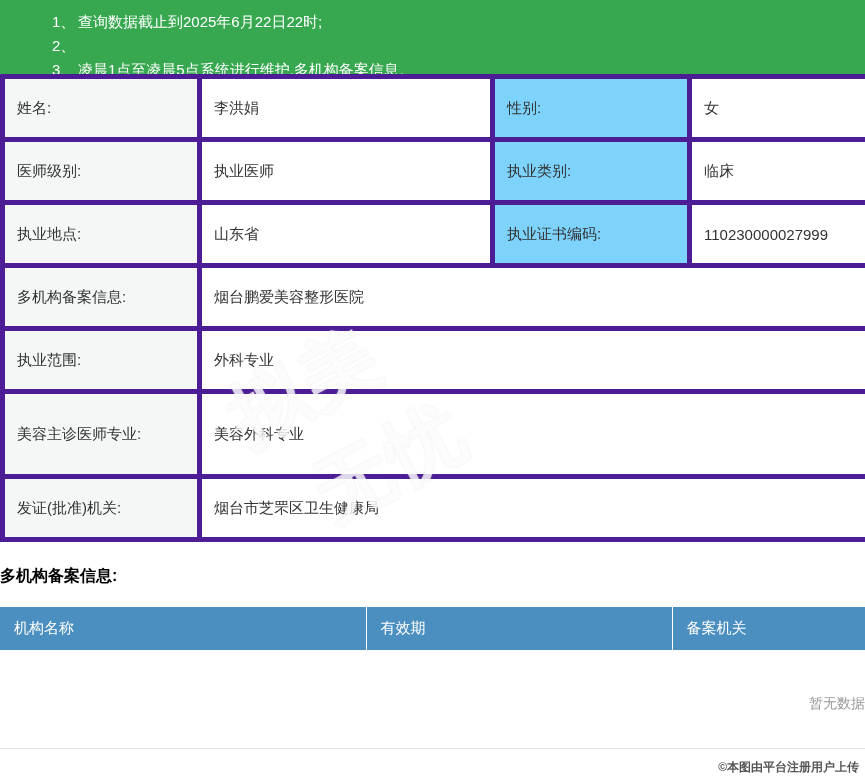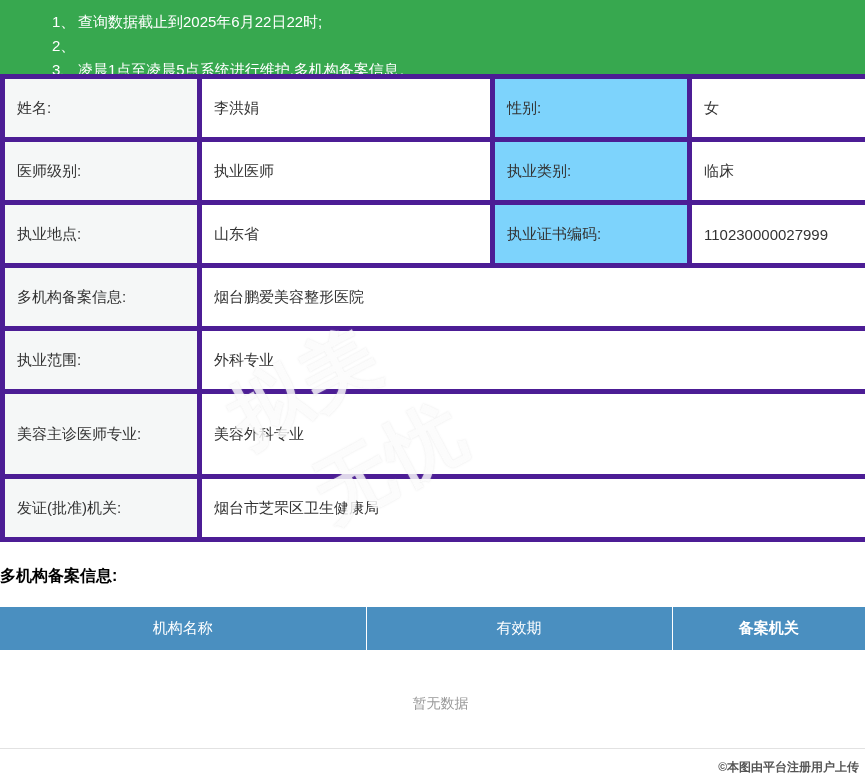--- a/index.html
+++ b/index.html
@@ -109,29 +109,29 @@
   .org-table {
     border-collapse: collapse;
     width: 865px;
     table-layout: fixed;
   }
   .org-table th {
     background: #4a8fc0;
     color: #ffffff;
     font-size: 15px;
     font-weight: normal;
-    text-align: center;
+    text-align: left;
     padding: 12px 14px;
     height: 42px;
     border-right: 1px solid #ffffff;
     box-sizing: border-box;
   }
-  .org-table th:last-child { border-right: none; font-weight: bold; }
+  .org-table th:last-child { border-right: none; }
   .org-empty {
-    text-align: center;
+    text-align: right;
     color: #999999;
     font-size: 14px;
     padding: 28px 0 0 16px;
     height: 80px;
     box-sizing: border-box;
   }
   .org-sep {
     border-top: 1px solid #e2e2e2;
     margin-top: 18px;
   }

